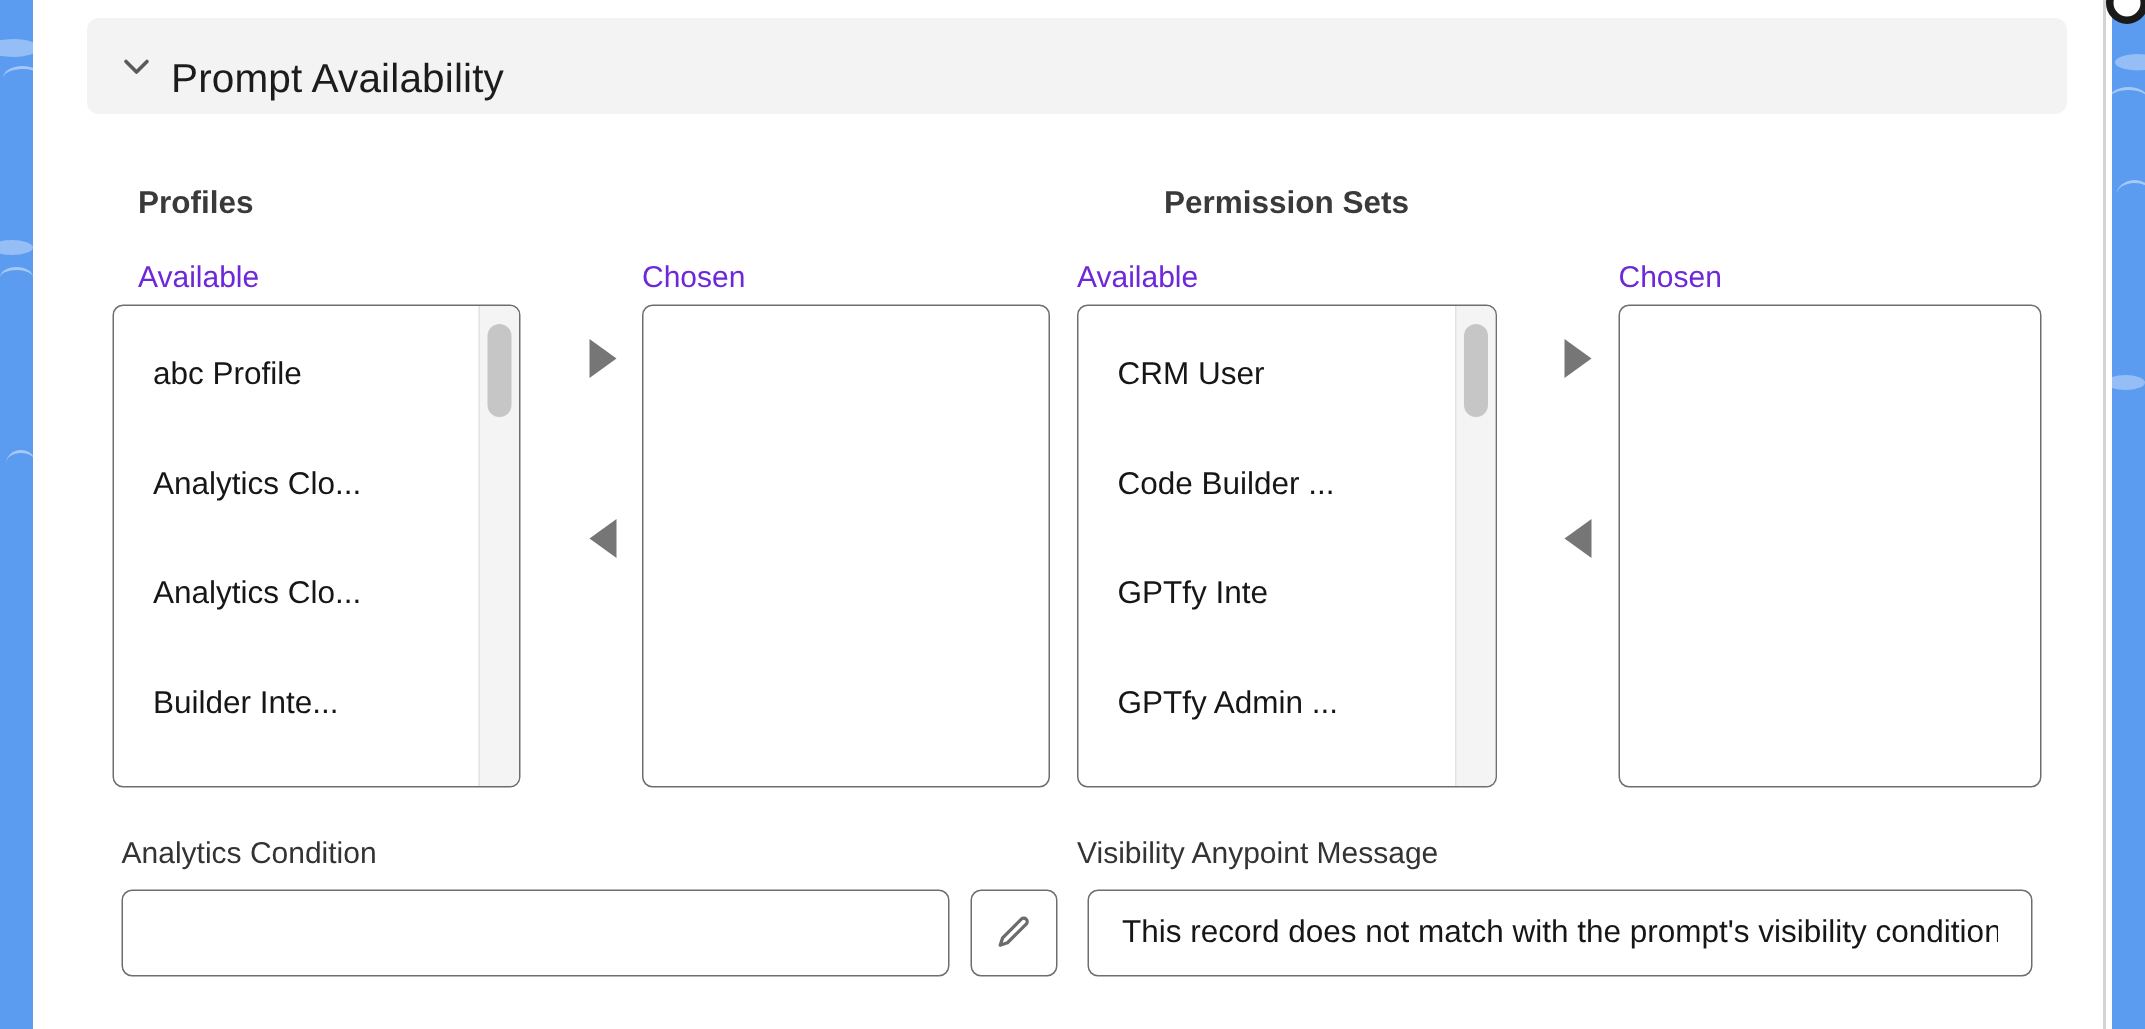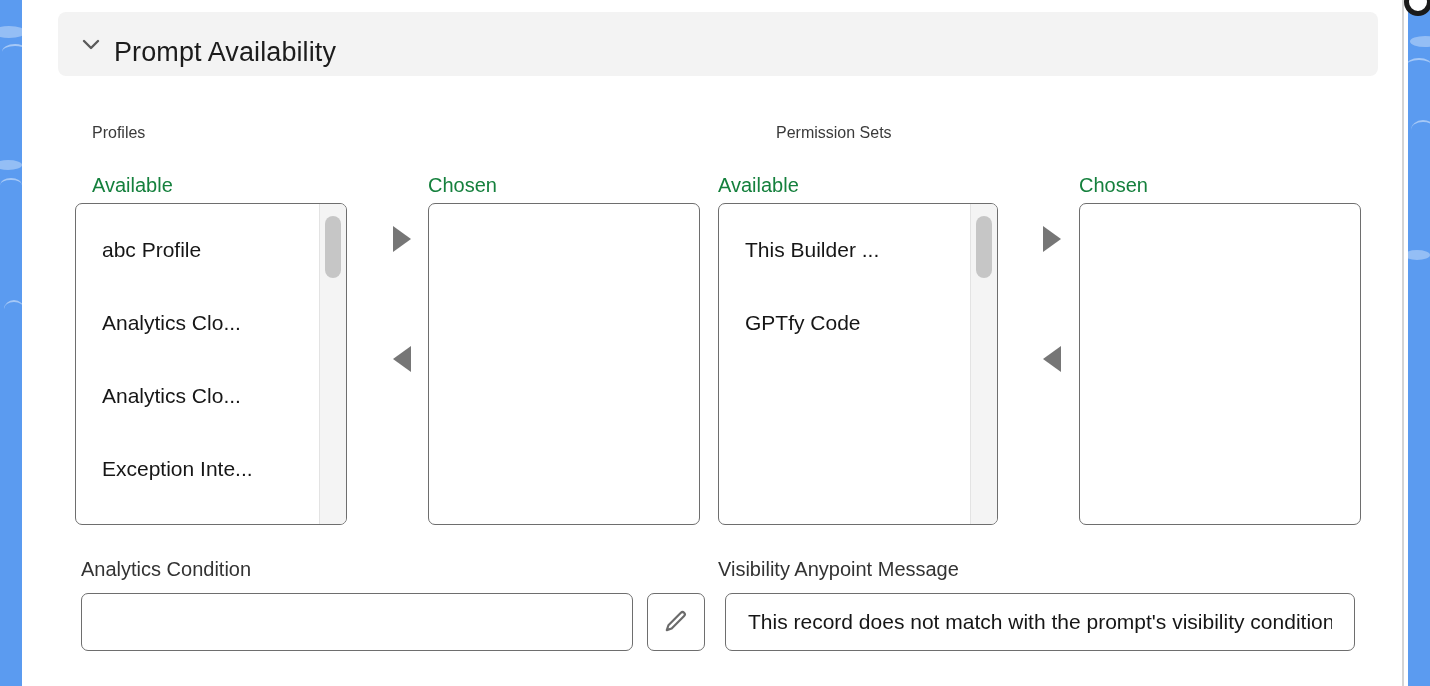--- a/index.html
+++ b/index.html
@@ -84,32 +84,32 @@
     font-size: 27px;
     color: #1c1c1c;
     font-weight: 400;
     letter-spacing: 0.1px;
     margin-top: 16px;
   }
 
   
   .group-heading {
     position: absolute;
-    font-size: 16px;
-    font-weight: normal;
+    font-size: 21px;
+    font-weight: bold;
     color: #3a3a3a;
   }
   .group-heading.profiles        { left: 70px;  top: 124px; }
   .group-heading.permission-sets { left: 754px; top: 124px; }
 
   
   .list-label {
     position: absolute;
     font-size: 20px;
-    color: #15803d;
+    color: #6d28d9;
     font-weight: 400;
   }
 
   
   .listbox {
     position: absolute;
     background: #ffffff;
     border: 1.5px solid #6e6e6e;
     border-radius: 7px;
     box-sizing: border-box;
@@ -248,21 +248,21 @@
 
   <div class="group-heading profiles">Profiles</div>
 
   <div class="list-label" style="left:70px; top:174px;">Available</div>
 
   <div class="listbox" style="left:53px; top:203px; width:272px; height:322px;">
     <div class="options">
       <div class="option">abc Profile</div>
       <div class="option">Analytics Clo...</div>
       <div class="option">Analytics Clo...</div>
-      <div class="option">Exception Inte...</div>
+      <div class="option">Builder Inte...</div>
     </div>
     <div class="sb-track" style="right:0;">
       <div class="sb-thumb"></div>
     </div>
   </div>
 
   <div class="arrow-btn" style="left:366px; top:225px;">
     <span class="tri right"></span>
   </div>
   <div class="arrow-btn" style="left:366px; top:345px;">
@@ -274,22 +274,24 @@
   <div class="listbox" style="left:406px; top:203px; width:272px; height:322px;">
     <div class="options"></div>
   </div>
 
   <div class="group-heading permission-sets">Permission Sets</div>
 
   <div class="list-label" style="left:696px; top:174px;">Available</div>
 
   <div class="listbox" style="left:696px; top:203px; width:280px; height:322px;">
     <div class="options">
-      <div class="option">This Builder ...</div>
-      <div class="option">GPTfy Code</div>
+      <div class="option">CRM User</div>
+      <div class="option">Code Builder ...</div>
+      <div class="option">GPTfy Inte</div>
+      <div class="option">GPTfy Admin ...</div>
     </div>
     <div class="sb-track" style="right:0;">
       <div class="sb-thumb"></div>
     </div>
   </div>
 
   <div class="arrow-btn" style="left:1016px; top:225px;">
     <span class="tri right"></span>
   </div>
   <div class="arrow-btn" style="left:1016px; top:345px;">

